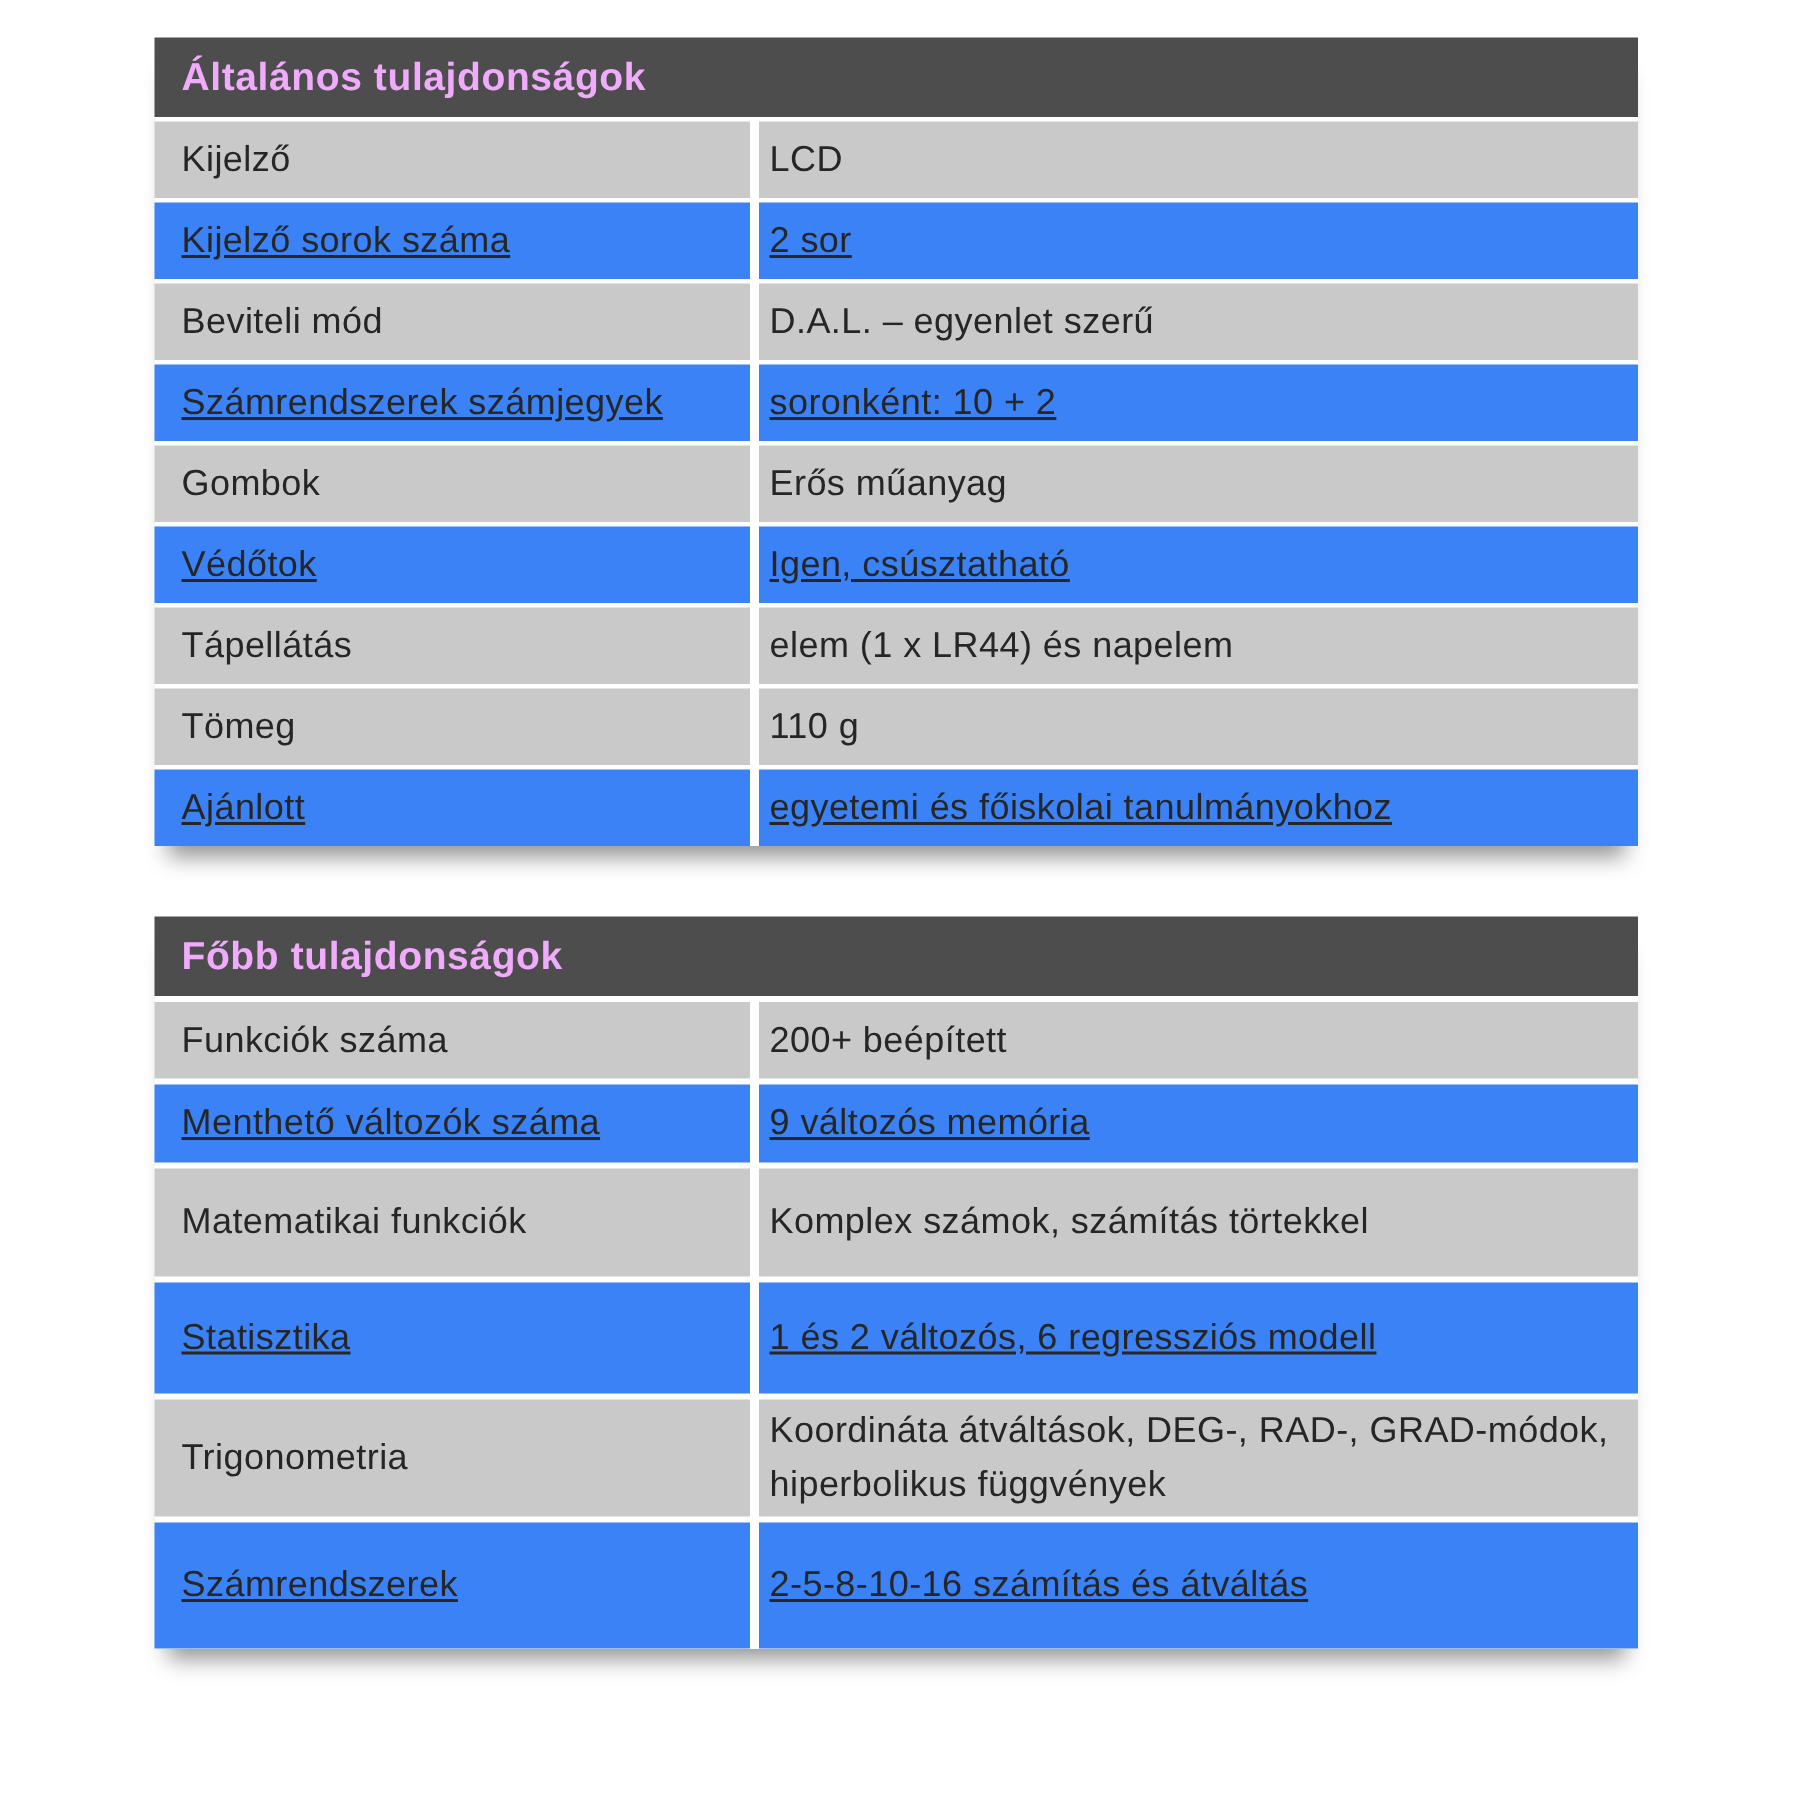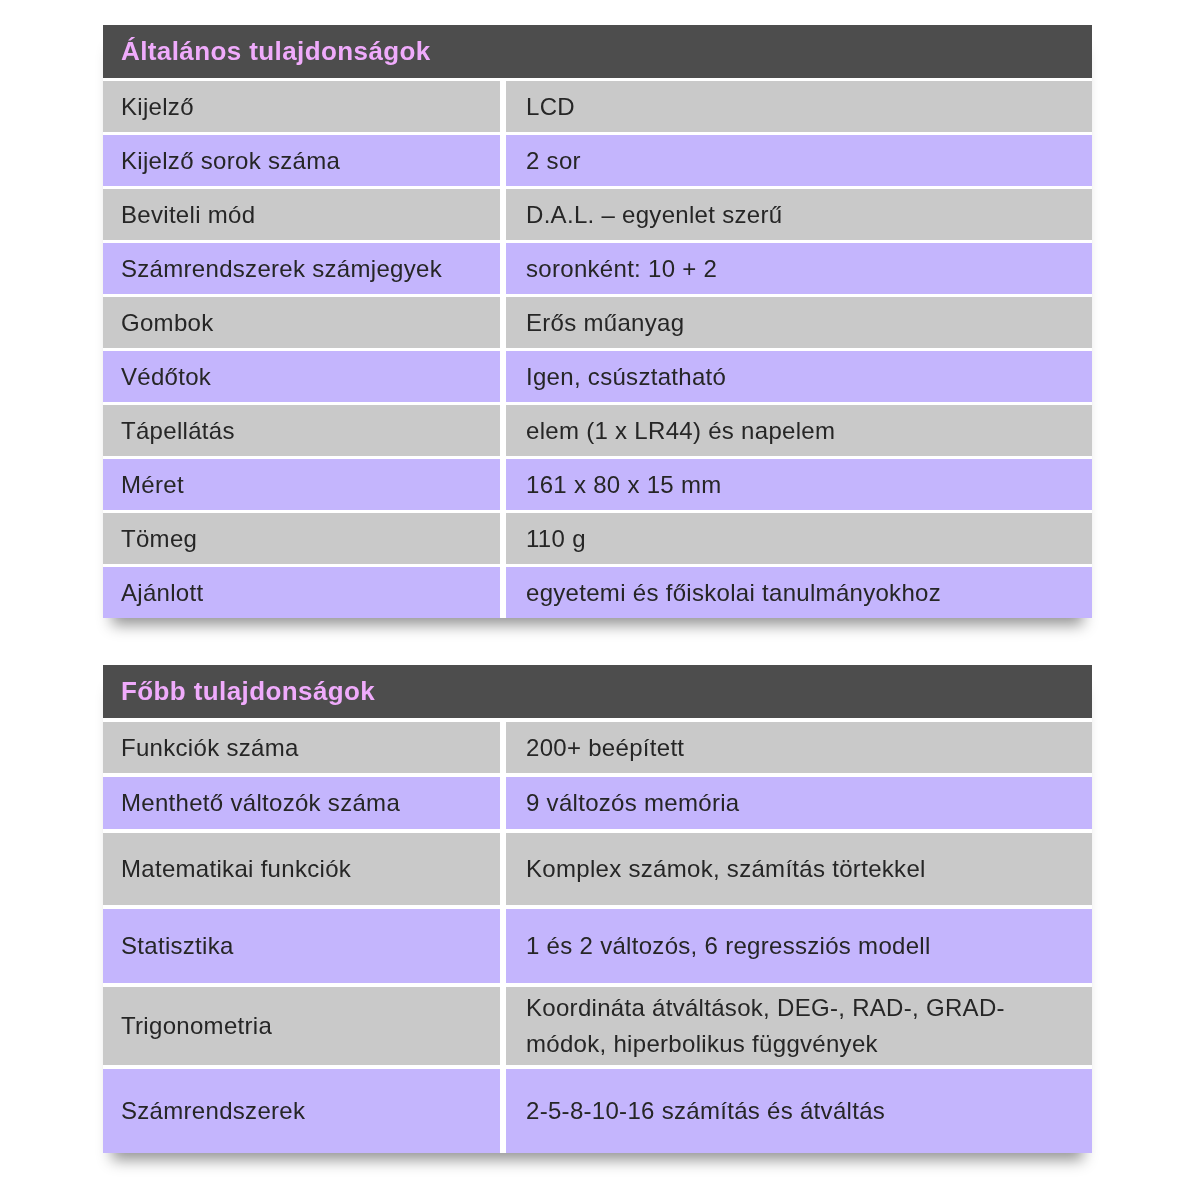--- a/index.html
+++ b/index.html
@@ -49,26 +49,26 @@
     letter-spacing: 0.3px;
     line-height: 1.5;
   }
   .cell.key {
     width: 379px;
     padding-left: 18px;
     flex: none;
   }
   .cell.val {
     flex: 1;
-    padding-left: 20px;
+    padding-left: 7px;
     padding-right: 12px;
   }
   
   .row.band-dark  .cell { background: #c9c9c9; }
-  .row.band-light .cell { background: #c4b5fd; }
+  .row.band-light .cell { background: #3b82f6; text-decoration: underline; }
 
   
   .h51 .cell { min-height: 51px; }
   .h52 .cell { min-height: 52px; text-align: right; }
   .h72 .cell { min-height: 72px; }
   .h74 .cell { min-height: 74px; }
   .h78 .cell { min-height: 78px; }
   .h84 .cell { min-height: 84px; }
 </style>
 </head>
@@ -100,24 +100,20 @@
       <div class="cell val">Erős műanyag</div>
     </div>
     <div class="row band-light h51">
       <div class="cell key">Védőtok</div>
       <div class="cell val">Igen, csúsztatható</div>
     </div>
     <div class="row band-dark h51">
       <div class="cell key">Tápellátás</div>
       <div class="cell val">elem (1 x LR44) és napelem</div>
     </div>
-    <div class="row band-light h51">
-      <div class="cell key">Méret</div>
-      <div class="cell val">161 x 80 x 15 mm</div>
-    </div>
     <div class="row band-dark h51">
       <div class="cell key">Tömeg</div>
       <div class="cell val">110 g</div>
     </div>
     <div class="row band-light h51">
       <div class="cell key">Ajánlott</div>
       <div class="cell val">egyetemi és főiskolai tanulmányokhoz</div>
     </div>
   </section>
 

